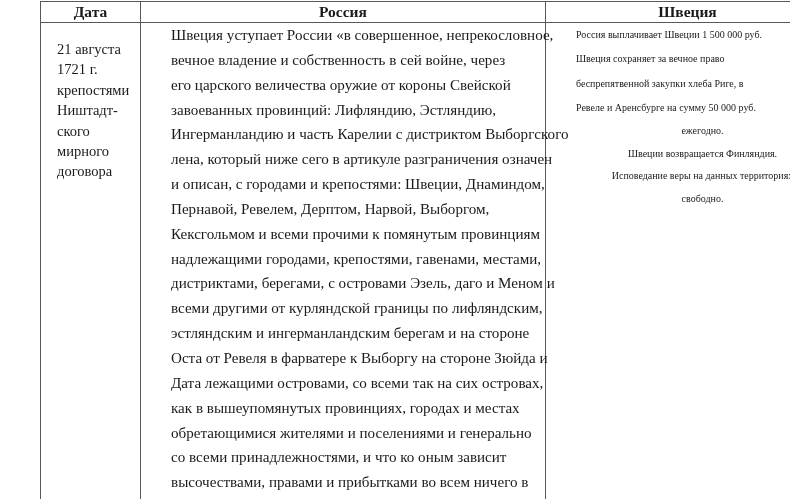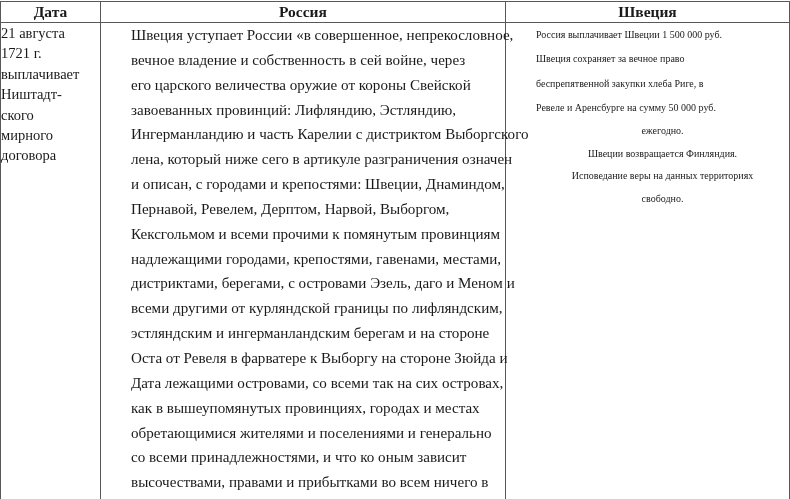--- a/index.html
+++ b/index.html
@@ -13,20 +13,21 @@
     overflow: hidden;
     font-family: "Liberation Serif", "DejaVu Serif", serif;
     color: #1a1a1a;
   }
 
   .sheet {
     position: relative;
     width: 790px;
     height: 499px;
     box-sizing: border-box;
+    padding-left: 40px;
   }
 
   table.treaty-table {
     border-collapse: collapse;
     table-layout: fixed;
     width: 789px;
     margin: 0;
     margin-top: 1px;
   }
 
@@ -50,21 +51,21 @@
     height: 20px;
     background: #ffffff;
   }
 
   td.cell {
     padding: 4px 6px 4px 7px;
   }
 
   
   .date-list {
-    margin: 0;
+    margin: 16px;
     padding: 0;
     list-style: none;
   }
   .date-list li {
     font-size: 14.5px;
     line-height: 20.4px;
     white-space: nowrap;
   }
 
   
@@ -123,21 +124,21 @@
         <th>Швеция</th>
       </tr>
     </thead>
     <tbody>
       <tr>
 
         <td class="cell date-cell">
           <ul class="date-list" id="date-lines">
               <li>21 августа</li>
               <li>1721 г.</li>
-              <li>выплачивает</li>
+              <li>крепостями</li>
               <li>Ништадт-</li>
               <li>ского</li>
               <li>мирного</li>
               <li>договора</li>
             </ul>
         </td>
 
         <td class="cell russia-cell">
           <ul class="line-block" id="russia-lines">
               <li>Швеция уступает России «в совершенное, непрекословное,</li>

